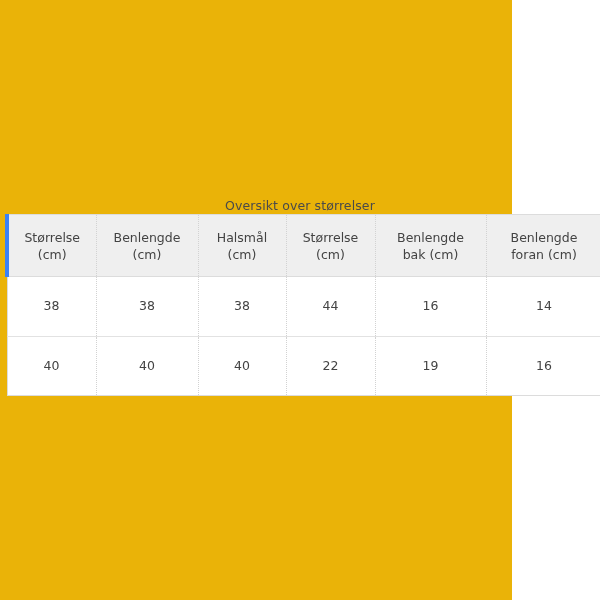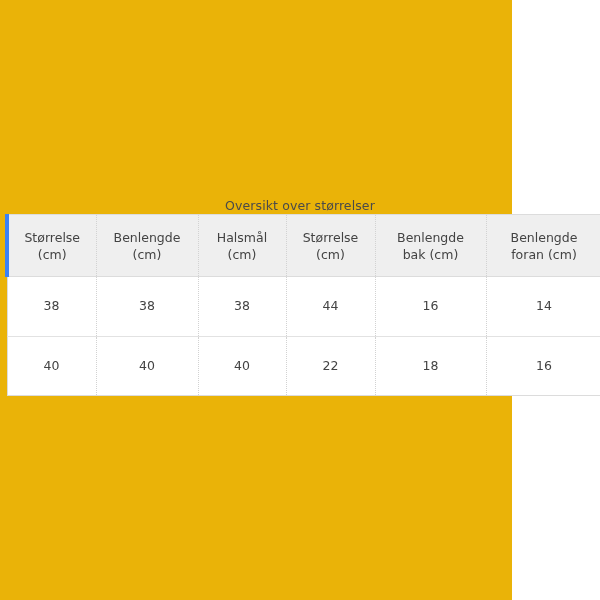--- a/index.html
+++ b/index.html
@@ -166,20 +166,20 @@
           <td>38</td>
           <td>44</td>
           <td>16</td>
           <td class="last">14</td>
         </tr>
         <tr>
           <td class="first">40</td>
           <td>40</td>
           <td>40</td>
           <td>22</td>
-          <td>18</td>
+          <td>19</td>
           <td class="last">16</td>
         </tr>
       </tbody>
     </table>
   </div>
 
 </div>
 
 </body></html>

